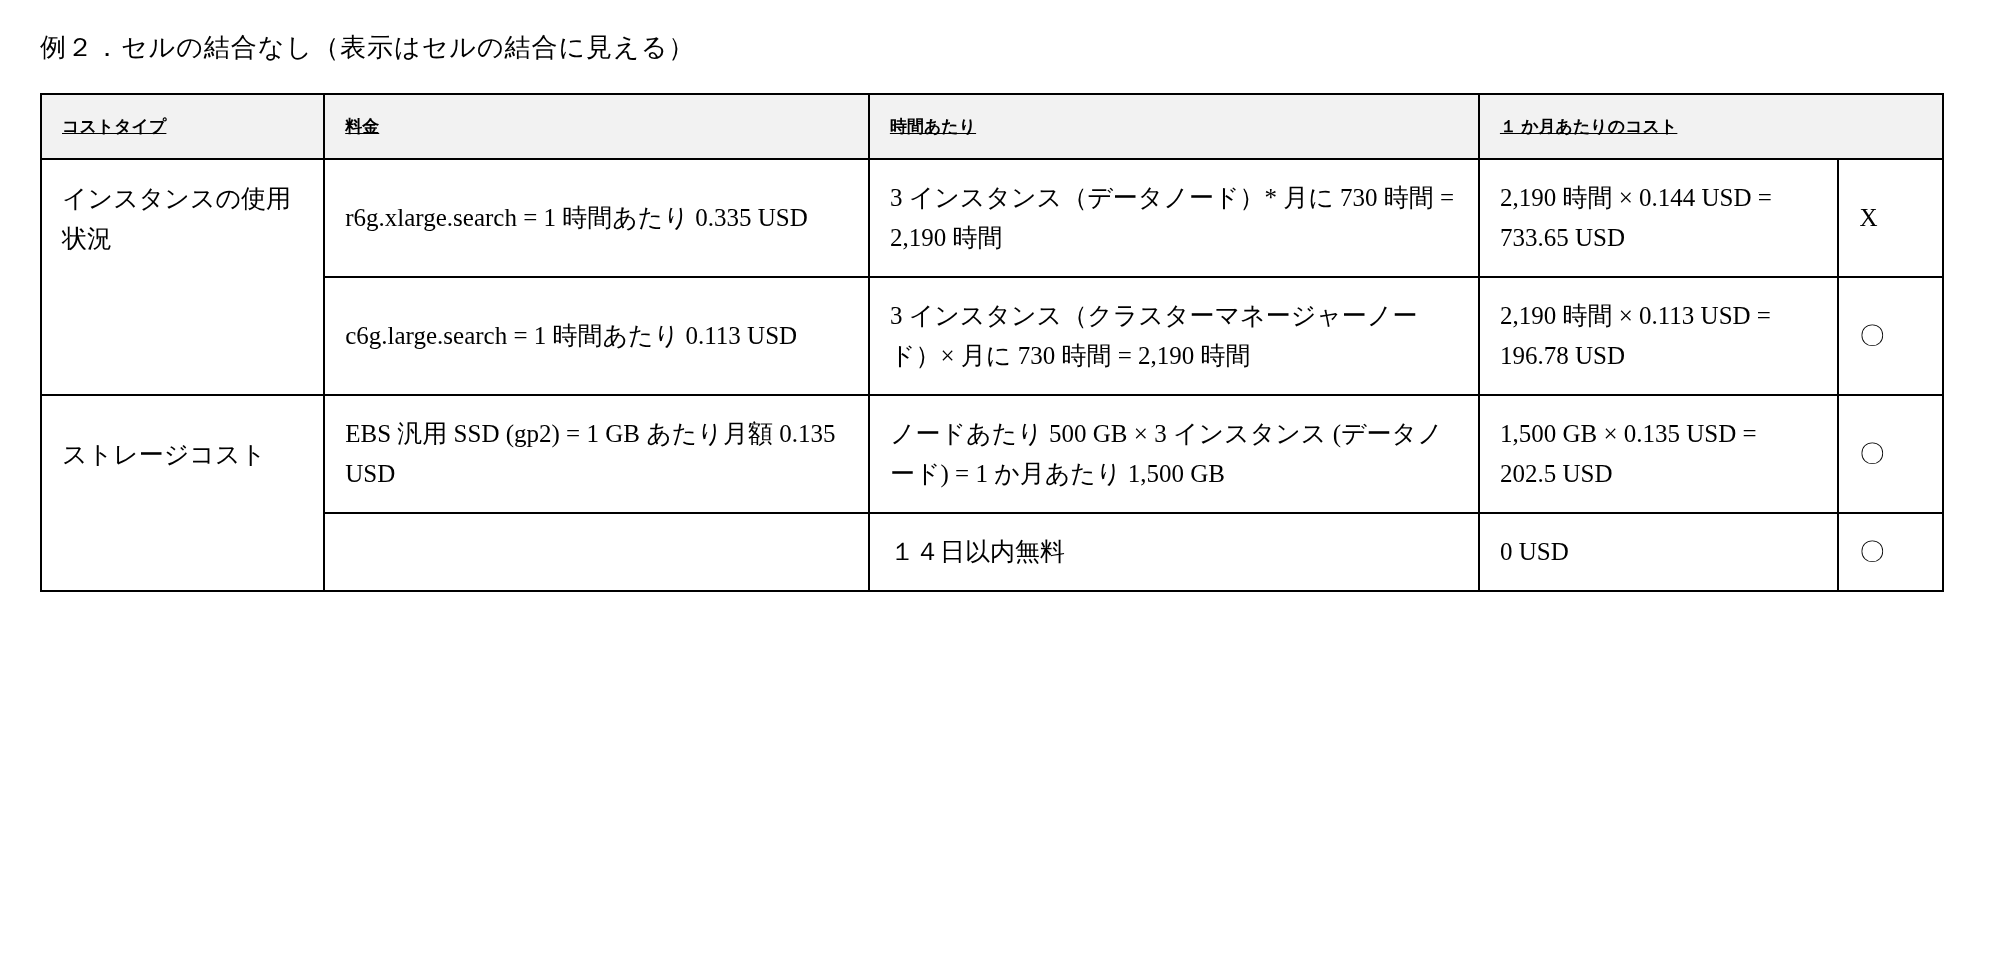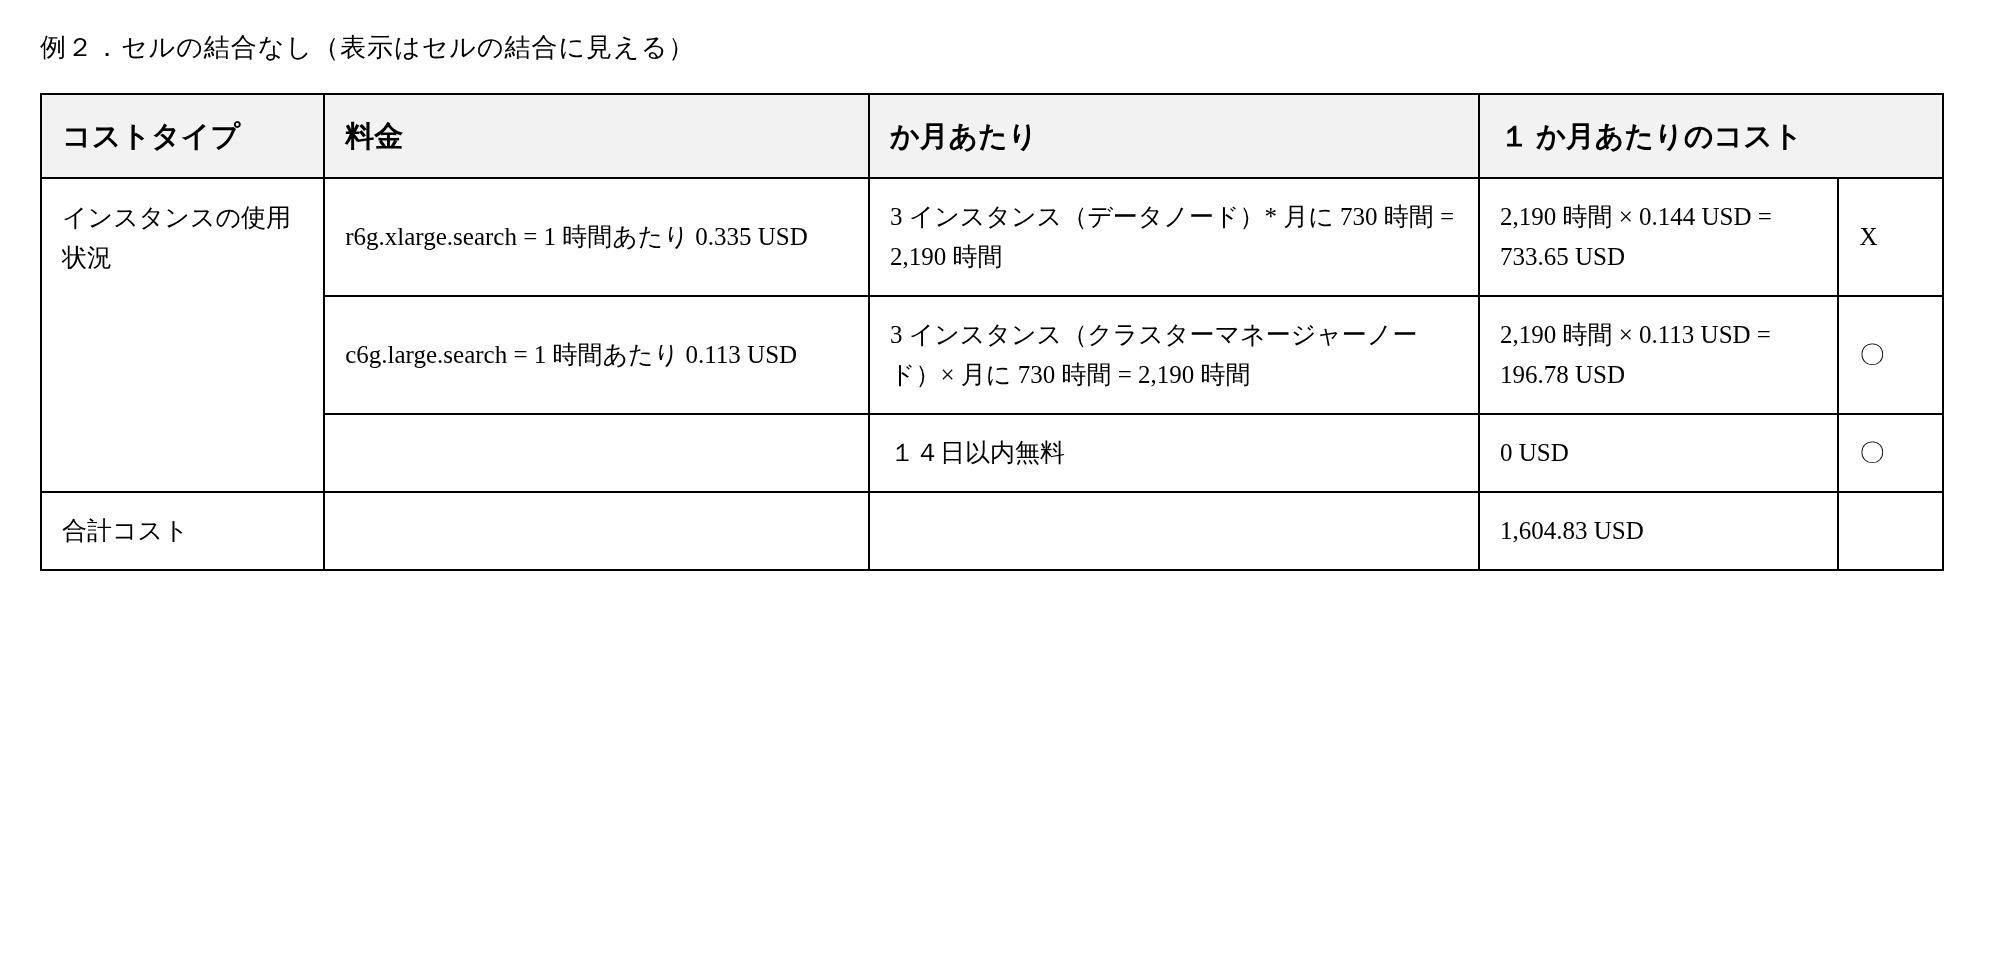--- a/index.html
+++ b/index.html
@@ -31,21 +31,22 @@
     font-size: 25px;
     line-height: 1.6;
     vertical-align: middle;
     text-align: left;
     font-weight: normal;
     background: #fff;
   }
   table.cost thead th {
     background: #f2f2f2;
     font-weight: bold;
-    font-size: 29px;
+    font-size: 17px;
+    text-decoration: underline;
   }
   table.cost col.c0 { width: 260px; }
   table.cost col.c1 { width: 500px; }
   table.cost col.c2 { width: 560px; }
   table.cost col.c3 { width: 330px; }
   table.cost col.c4 { width: 96px; }
   td.mark { text-align: center; font-size: 28px; }
   
   .no-top-border { border-top: none !important; }
   .no-bottom-border { border-bottom: none !important; }
@@ -61,49 +62,49 @@
       <col class="c0">
         <col class="c1">
         <col class="c2">
         <col class="c3">
         <col class="c4">
     </colgroup>
     <thead>
       <tr>
         <th>コストタイプ</th>
         <th>料金</th>
-        <th>か月あたり</th>
+        <th>時間あたり</th>
         <th colspan="2">１ か月あたりのコスト</th>
       </tr>
     </thead>
     <tbody>
 
     <tr>
           <td class="no-bottom-border">インスタンスの使用状況</td>
           <td>r6g.xlarge.search = 1 時間あたり 0.335 USD</td>
           <td>3 インスタンス（データノード）* 月に 730 時間 = 2,190 時間</td>
           <td>2,190 時間 × 0.144 USD = 733.65 USD</td>
           <td class="mark">X</td>
         </tr>
         <tr>
           <td class="no-top-border no-bottom-border"></td>
           <td>c6g.large.search = 1 時間あたり 0.113 USD</td>
           <td>3 インスタンス（クラスターマネージャーノード）× 月に 730 時間 = 2,190 時間</td>
           <td>2,190 時間 × 0.113 USD = 196.78 USD</td>
           <td class="mark">〇</td>
         </tr>
         <tr>
+          <td class="no-bottom-border">ストレージコスト</td>
+          <td>EBS 汎用 SSD (gp2) = 1 GB あたり月額 0.135 USD</td>
+          <td>ノードあたり 500 GB × 3 インスタンス (データノード) = 1 か月あたり 1,500 GB</td>
+          <td>1,500 GB × 0.135 USD = 202.5 USD</td>
+          <td class="mark">〇</td>
+        </tr>
+        <tr>
           <td class="no-top-border"></td>
           <td></td>
           <td>１４日以内無料</td>
           <td> 0  USD</td>
           <td class="mark">〇</td>
         </tr>
-        <tr>
-          <td>合計コスト</td>
-          <td></td>
-          <td></td>
-          <td>1,604.83 USD</td>
-          <td class="mark"></td>
-        </tr>
       </tbody>
   </table>
 </div>
 
 </body></html>

